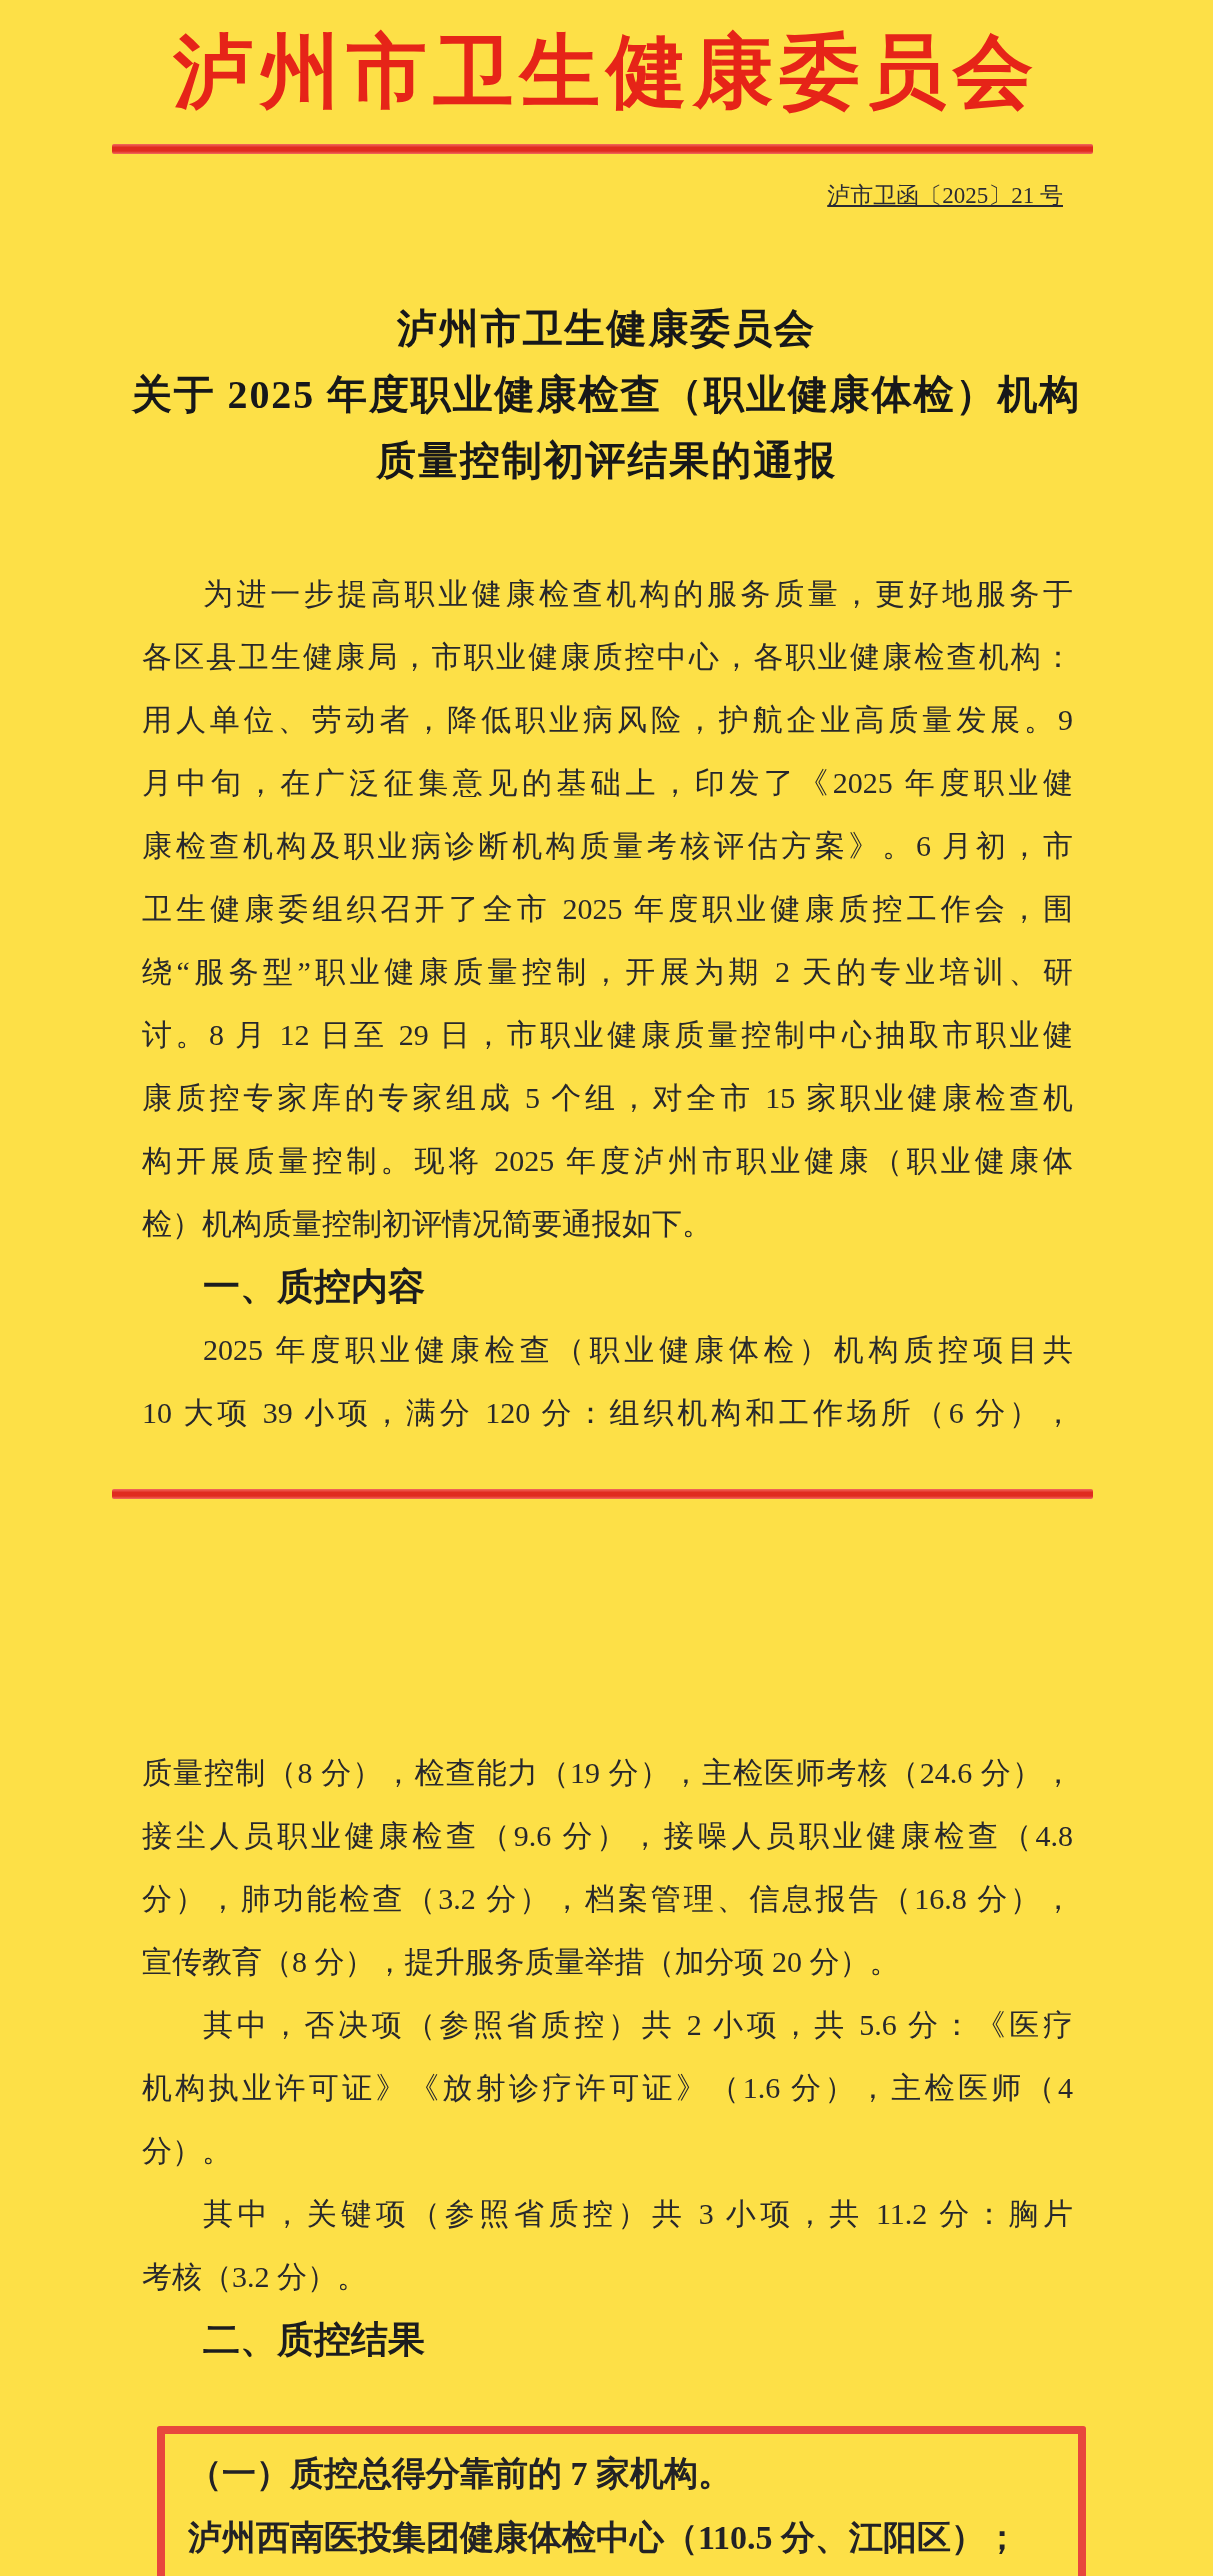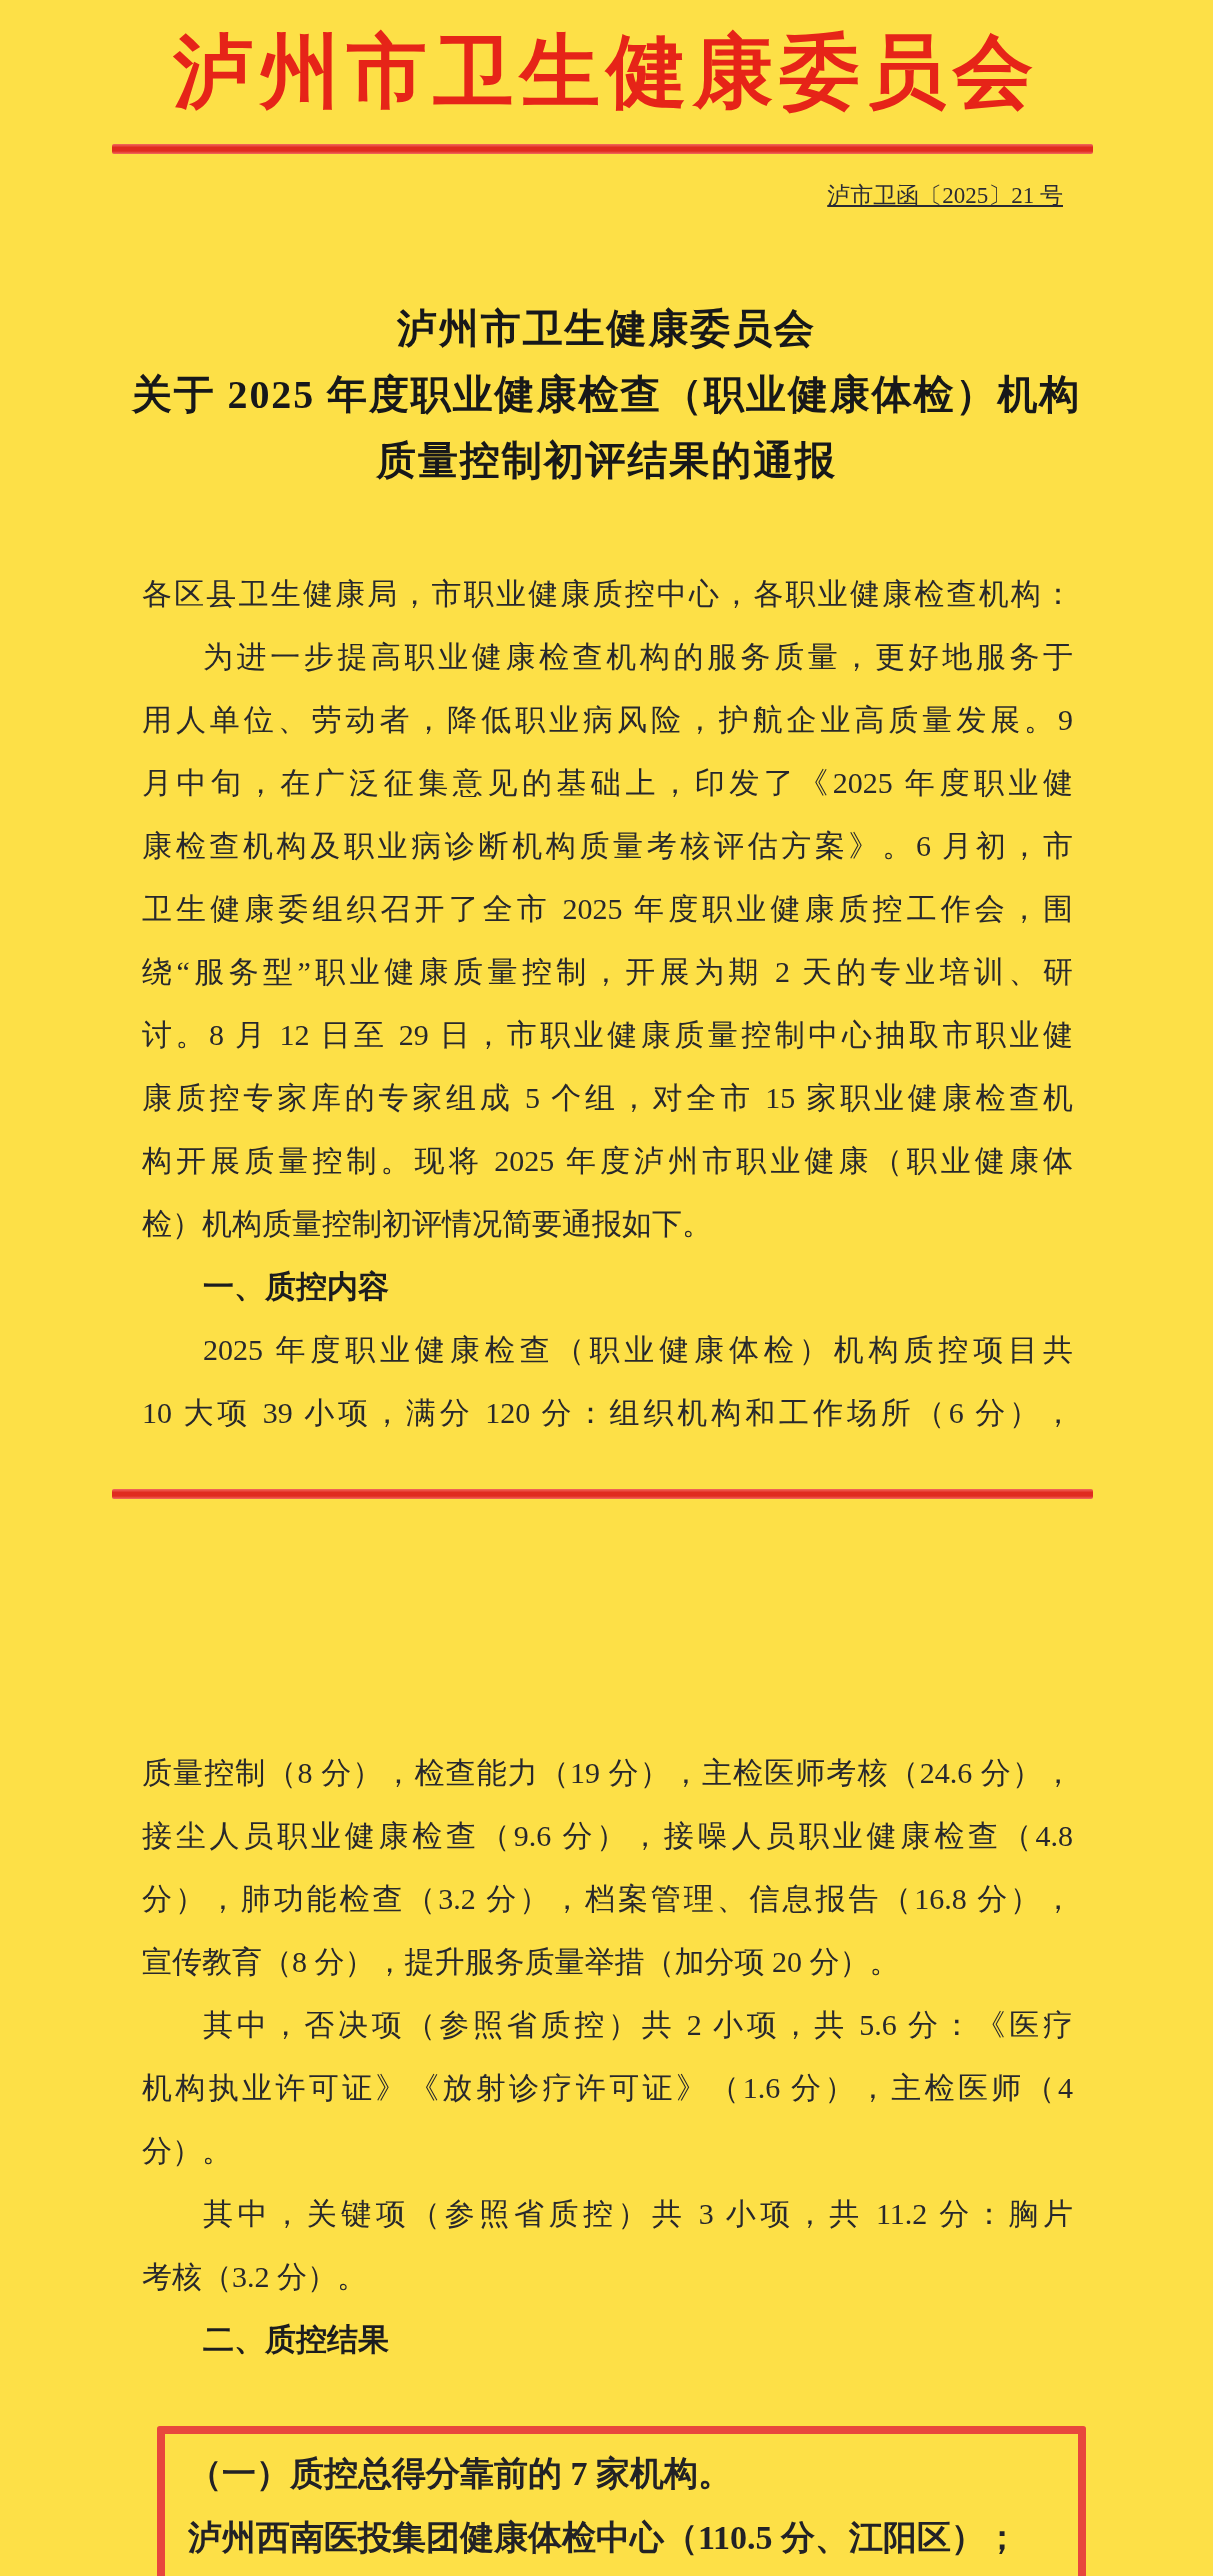--- a/index.html
+++ b/index.html
@@ -55,21 +55,21 @@
     overflow:hidden;
     word-break:break-all;
   }
   .fill{text-align:justify;text-align-last:justify;}
   .end{text-align:left;white-space:nowrap;}
   .indent{text-indent:61px;}
   .heading{
     font-family:"Liberation Sans", sans-serif;
     font-weight:bold;color:#1c1d1f;
     padding-left:61px;white-space:nowrap;
-    font-size:31px;
+    font-size:37px;
   }
   
   .highlight-box{
     position:absolute;left:157px;top:2426px;
     width:890px;height:144px;
     border:8.5px solid var(--box-border-red,#e8473d);
     border-radius:2.8px;
     padding:7.6px 0 0 23px;
     box-sizing:content-box;
     overflow:hidden;
@@ -91,22 +91,22 @@
   <div class="red-rule rule-top"></div>
   <div class="doc-number">泸市卫函〔2025〕21 号</div>
 
   <div class="doc-title">
     <div class="t-line">泸州市卫生健康委员会</div>
     <div class="t-line">关于 2025 年度职业健康检查（职业健康体检）机构</div>
     <div class="t-line">质量控制初评结果的通报</div>
   </div>
 
   <main class="body-block p1">
+    <div class="line fill indent">为进一步提高职业健康检查机构的服务质量，更好地服务于</div>
     <div class="line fill">各区县卫生健康局，市职业健康质控中心，各职业健康检查机构：</div>
-    <div class="line fill indent">为进一步提高职业健康检查机构的服务质量，更好地服务于</div>
     <div class="line fill">用人单位、劳动者，降低职业病风险，护航企业高质量发展。9</div>
     <div class="line fill">月中旬，在广泛征集意见的基础上，印发了《2025 年度职业健</div>
     <div class="line fill">康检查机构及职业病诊断机构质量考核评估方案》。6 月初，市</div>
     <div class="line fill">卫生健康委组织召开了全市 2025 年度职业健康质控工作会，围</div>
     <div class="line fill">绕“服务型”职业健康质量控制，开展为期 2 天的专业培训、研</div>
     <div class="line fill">讨。8 月 12 日至 29 日，市职业健康质量控制中心抽取市职业健</div>
     <div class="line fill">康质控专家库的专家组成 5 个组，对全市 15 家职业健康检查机</div>
     <div class="line fill">构开展质量控制。现将 2025 年度泸州市职业健康（职业健康体</div>
     <div class="line end">检）机构质量控制初评情况简要通报如下。</div>
     <div class="line heading">一、质控内容</div>

